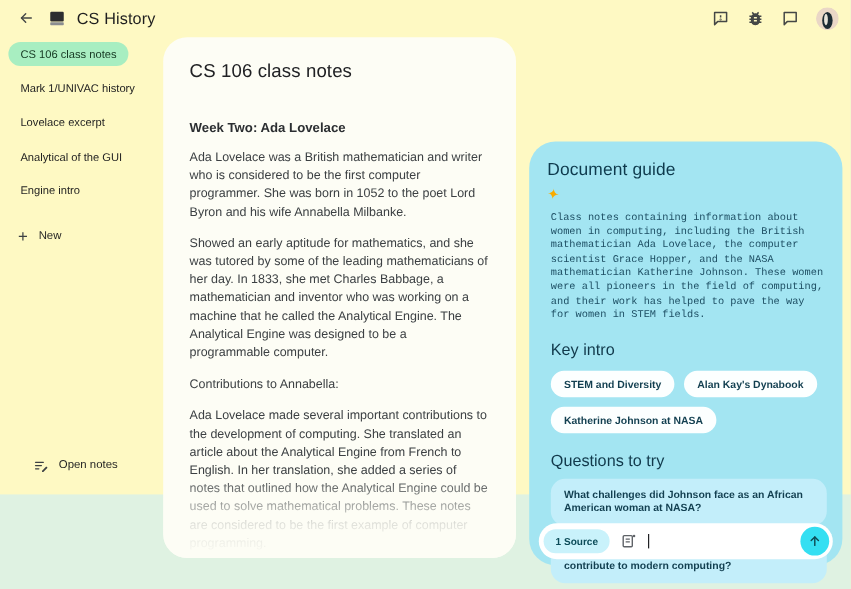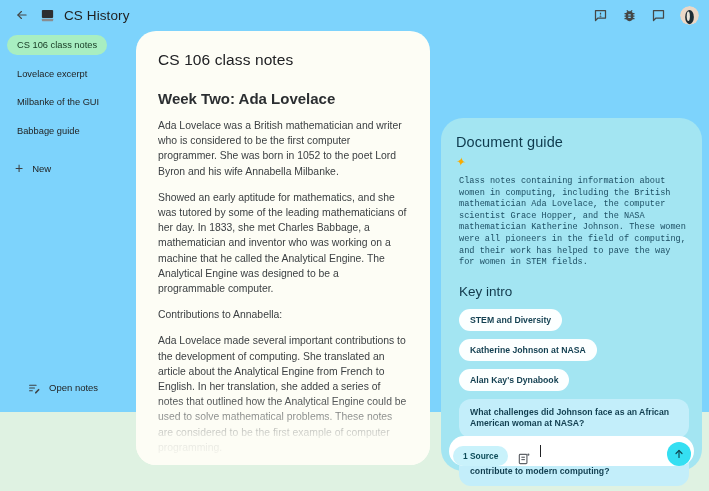--- a/index.html
+++ b/index.html
@@ -1,21 +1,21 @@
 <!DOCTYPE html>
 <html><head>
 <meta charset="utf-8">
 <style>
   * { margin:0; padding:0; box-sizing:border-box; }
   html,body { width:709px; height:491px; }
   body {
     font-family:"Liberation Sans","DejaVu Sans",sans-serif;
     background:#dff2e2; color:#202124; overflow:hidden;
   }
-  .app { position:relative; width:709px; height:412px; background:#7dd3fc; }
+  .app { position:relative; width:709px; height:412px; background:#fef9c3; }
 
   
   .topbar { position:absolute; top:0; left:0; right:0; height:30px;
     display:flex; align-items:center; padding:0 10px 0 12px; }
   .back-btn { width:20px; height:20px; display:flex; align-items:center; justify-content:center;
     cursor:pointer; color:#444746; }
   .nb-icon { width:15px; height:15px; margin-left:8px; display:flex; align-items:center; }
   .topbar-title { font-size:13.5px; font-weight:500; color:#1f1f1f; margin-left:9px; letter-spacing:.1px; }
   .topbar-right { margin-left:auto; display:flex; align-items:center; gap:11px; }
   .icon-btn { width:18px; height:18px; border:none; background:transparent; display:flex;
@@ -33,21 +33,21 @@
     background:transparent; border:none; cursor:pointer; font-size:9.5px; color:#1f1f1f;
     font-family:inherit; }
   .plus-glyph { font-size:14px; font-weight:400; color:#3c4043; line-height:1; }
   .open-notes { position:absolute; left:28px; bottom:17px; display:flex; align-items:flex-start;
     gap:8px; font-size:9.5px; color:#1f1f1f; cursor:pointer; }
 
   
   .doc-card { position:absolute; left:136px; top:31px; width:294px; height:434px;
     background:#fdfdf5; border-radius:20px; padding:20px 22px; overflow:hidden; }
   .doc-title { font-size:15.5px; font-weight:400; color:#202124; letter-spacing:.1px; }
-  .doc-heading { font-size:15px; font-weight:bold; color:#2b2e31; margin-top:21px; }
+  .doc-heading { font-size:11px; font-weight:bold; color:#2b2e31; margin-top:32px; }
   .doc-par { font-size:10.4px; line-height:15.2px; color:#3c4043; margin-top:11px; }
   .doc-fade { position:absolute; left:0; right:0; bottom:0; height:70px; pointer-events:none;
     background:linear-gradient(to bottom, rgba(253,253,245,0) 0%, rgba(253,253,245,.85) 60%, #fdfdf5 100%); }
 
   
   .guide { position:absolute; left:441px; top:118px; width:261px; height:353px;
     background:#a3e5f2; border-radius:22px; padding:16px 13px 40px 13px; }
   .guide-title-row { display:flex; align-items:flex-start; gap:6px; margin-left:2px;flex-direction:column; }
   .guide-title { font-size:14.5px; font-weight:500; color:#0e3a4d; letter-spacing:.1px; }
   .sparkle { color:#f9ab00; font-size:12px; line-height:1; transform:rotate(8deg); }
@@ -55,21 +55,21 @@
   .section-title { font-size:13.5px; font-weight:500; color:#11394b; margin:15px 0 0 5px; }
   .chips { display:flex; flex-wrap:wrap; gap:8px; margin:10px 0 0 5px; }
   .chip { background:#fcffff; border-radius:11px; padding:6px 11px; font-size:8.7px;
     font-weight:bold; color:#123f50; cursor:pointer; white-space:nowrap; }
   .q-card { background:#c3eefa; border-radius:12px; padding:8px 11px; margin:8px 0 0 5px;
     font-size:8.7px; font-weight:bold; line-height:11.5px; color:#123f50; cursor:pointer; }
   .q-card + .q-card { margin-top:9px; }
 
   
   .input-bar { position:absolute; left:8px; right:8px; bottom:5px; height:30px;
-    background:#ffffff; border-radius:16px; display:flex; align-items:flex-end; padding:0 3px 0 4px; }
+    background:#ffffff; border-radius:16px; display:flex; align-items:center; padding:0 3px 0 4px; }
   .source-chip { background:#c9f2fb; border-radius:12px; padding:5px 10px; font-size:8.4px;
     font-weight:bold; color:#0d4c59; cursor:pointer; white-space:nowrap; }
   .note-add { width:14px; height:14px; margin-left:9px; cursor:pointer; display:flex; }
   .chat-input { flex:1; height:100%; display:flex; align-items:center; cursor:text; }
   .caret { width:1px; height:12px; background:#202124; margin-left:9px; }
   .send-btn { width:24px; height:24px; border-radius:50%; background:#35dff2; border:none;
     display:flex; align-items:center; justify-content:center; cursor:pointer; }
 </style>
 </head>
 <body>
@@ -116,27 +116,30 @@
           </svg>
       </div>
     </div>
   </header>
 
   <nav class="sidebar">
     <div class="side-item selected">
       <span class="pill">CS 106 class notes</span>
     </div>
     <div class="side-item">
+      <span>Mark 1/UNIVAC history</span>
+    </div>
+    <div class="side-item">
       <span>Lovelace excerpt</span>
     </div>
     <div class="side-item">
-      <span>Milbanke of the GUI</span>
-    </div>
-    <div class="side-item">
-      <span>Babbage guide</span>
+      <span>Analytical of the GUI</span>
+    </div>
+    <div class="side-item">
+      <span>Engine intro</span>
     </div>
     <button class="new-btn">
       <span class="plus-glyph">+</span>
       <span>New</span>
     </button>
     <div class="open-notes">
       <svg width="13" height="13" viewBox="0 0 24 24" fill="none" stroke="#3c4043" stroke-width="2" stroke-linecap="round">
           <line x1="3" y1="6" x2="15" y2="6"></line>
           <line x1="3" y1="11" x2="12" y2="11"></line>
           <line x1="3" y1="16" x2="8" y2="16"></line>
@@ -160,24 +163,25 @@
   <aside class="guide">
     <div class="guide-title-row">
       <span class="guide-title">Document guide</span>
       <span class="sparkle">✦</span>
     </div>
     <p class="guide-desc">Class notes containing information about women in computing, including the British mathematician Ada Lovelace, the computer scientist Grace Hopper, and the NASA mathematician Katherine Johnson. These women were all pioneers in the field of computing, and their work has helped to pave the way for women in STEM fields.</p>
 
     <div class="section-title">Key intro</div>
     <div class="chips">
       <span class="chip">STEM and Diversity</span>
+      <span class="chip">Alan Kay's Dynabook</span>
       <span class="chip">Katherine Johnson at NASA</span>
-      <span class="chip">Alan Kay's Dynabook</span>
-    </div>
-
+    </div>
+
+    <div class="section-title">Questions to try</div>
     <div class="q-card">What challenges did Johnson face as an African American woman at NASA?</div>
     <div class="q-card">How did Grace Hopper's work on the Mark I contribute to modern computing?</div>
 
     <div class="input-bar">
       <span class="source-chip">1 Source</span>
       <span class="note-add">
         <svg width="14" height="14" viewBox="0 0 24 24" fill="none" stroke="#5f6368" stroke-width="2" stroke-linejoin="round">
             <rect x="4" y="4" width="13" height="16" rx="1.5"></rect>
             <line x1="7.5" y1="9" x2="13.5" y2="9"></line>
             <line x1="7.5" y1="13" x2="13.5" y2="13"></line>

